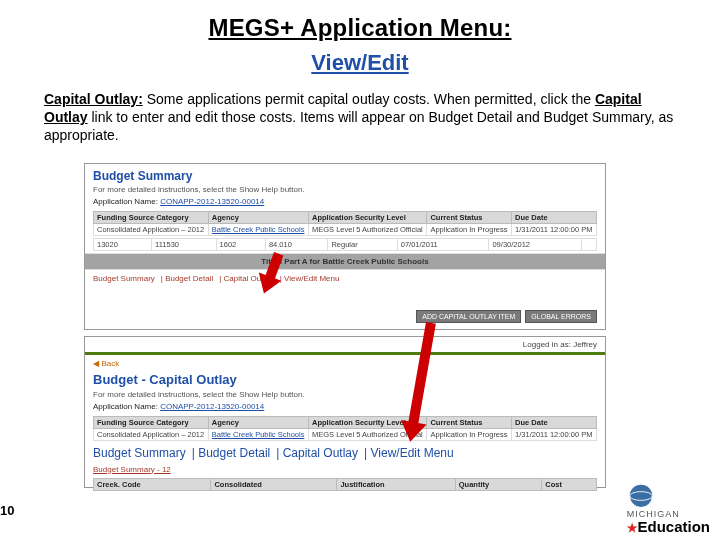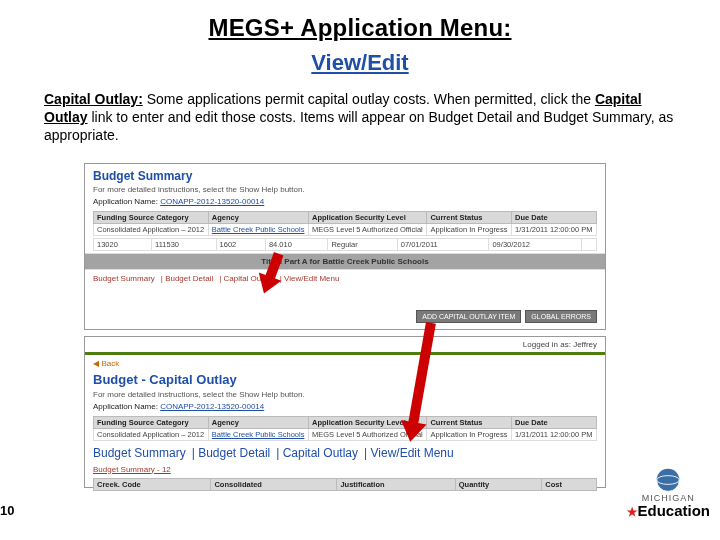--- a/index.html
+++ b/index.html
@@ -35,21 +35,21 @@
 .shot2 .appname{padding:0 8px 3px}
 .shot2 table{border-collapse:collapse;width:calc(100% - 16px);margin:2px 8px;font-size:7.5px}
 .shot2 th{background:#d9d9d9;border:1px solid #bbb;text-align:left;padding:1px 3px;font-weight:bold}
 .shot2 td{border:1px solid #ddd;padding:1px 3px;color:#444}
 .shot2 .tabs{padding:3px 8px;color:#1f4fa8;font-size:12px}
 .shot2 .bsum{padding:2px 8px;color:#a53a2c;font-size:8px;text-decoration:underline}
 .arrow2{left:392px;top:322px;width:56px;height:136px}
 .arrow2 .shaft{position:absolute;left:34px;top:0;width:10px;height:110px;background:#c00;transform:rotate(10deg);transform-origin:top left}
 .arrow2 .head{position:absolute;left:7px;top:100px;width:0;height:0;border-left:13px solid transparent;border-right:13px solid transparent;border-top:20px solid #c00;transform:rotate(10deg)}
 .pagenum{position:absolute;left:0;right:0;bottom:22px;text-align:left;font-size:13px;font-weight:bold}
-.logo{position:absolute;right:10px;bottom:22px;text-align:center;font-size:9px;line-height:1;color:#000}
+.logo{position:absolute;right:10px;bottom:6px;text-align:left;font-size:9px;line-height:1;color:#000}
 .logo .state{display:block;font-size:9px;letter-spacing:1px;color:#555}
 .logo .edu{display:block;font-size:15px;font-weight:bold;font-family:Liberation Sans, sans-serif}
 .logo .star{color:#d22;font-size:12px}
 .logo svg{vertical-align:middle}
 </style>
 </head>
 <body>
 
 <div class="slide">
   <h1 class="title">MEGS+ Application Menu:</h1>

